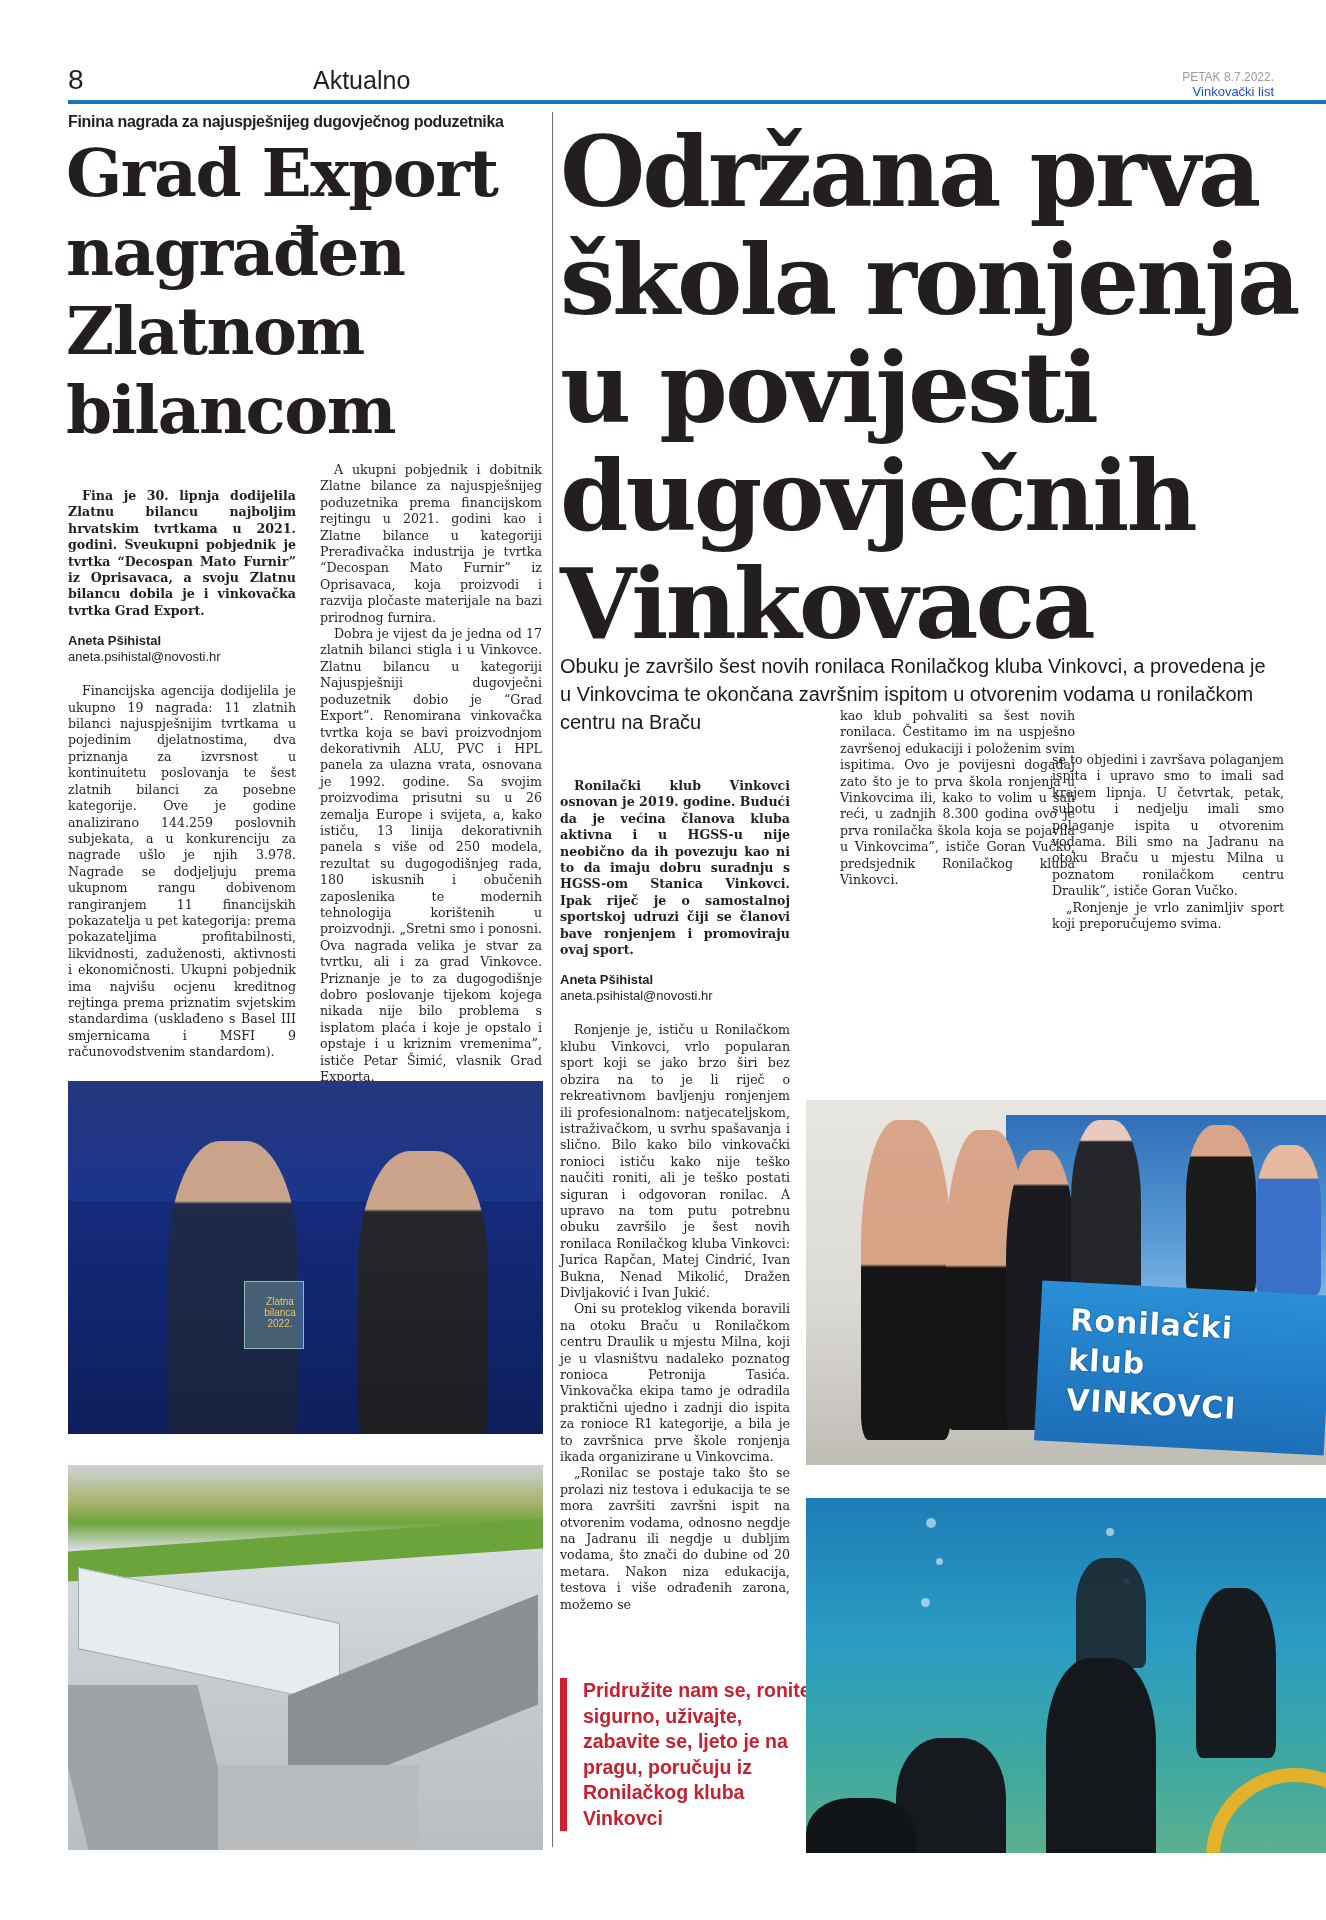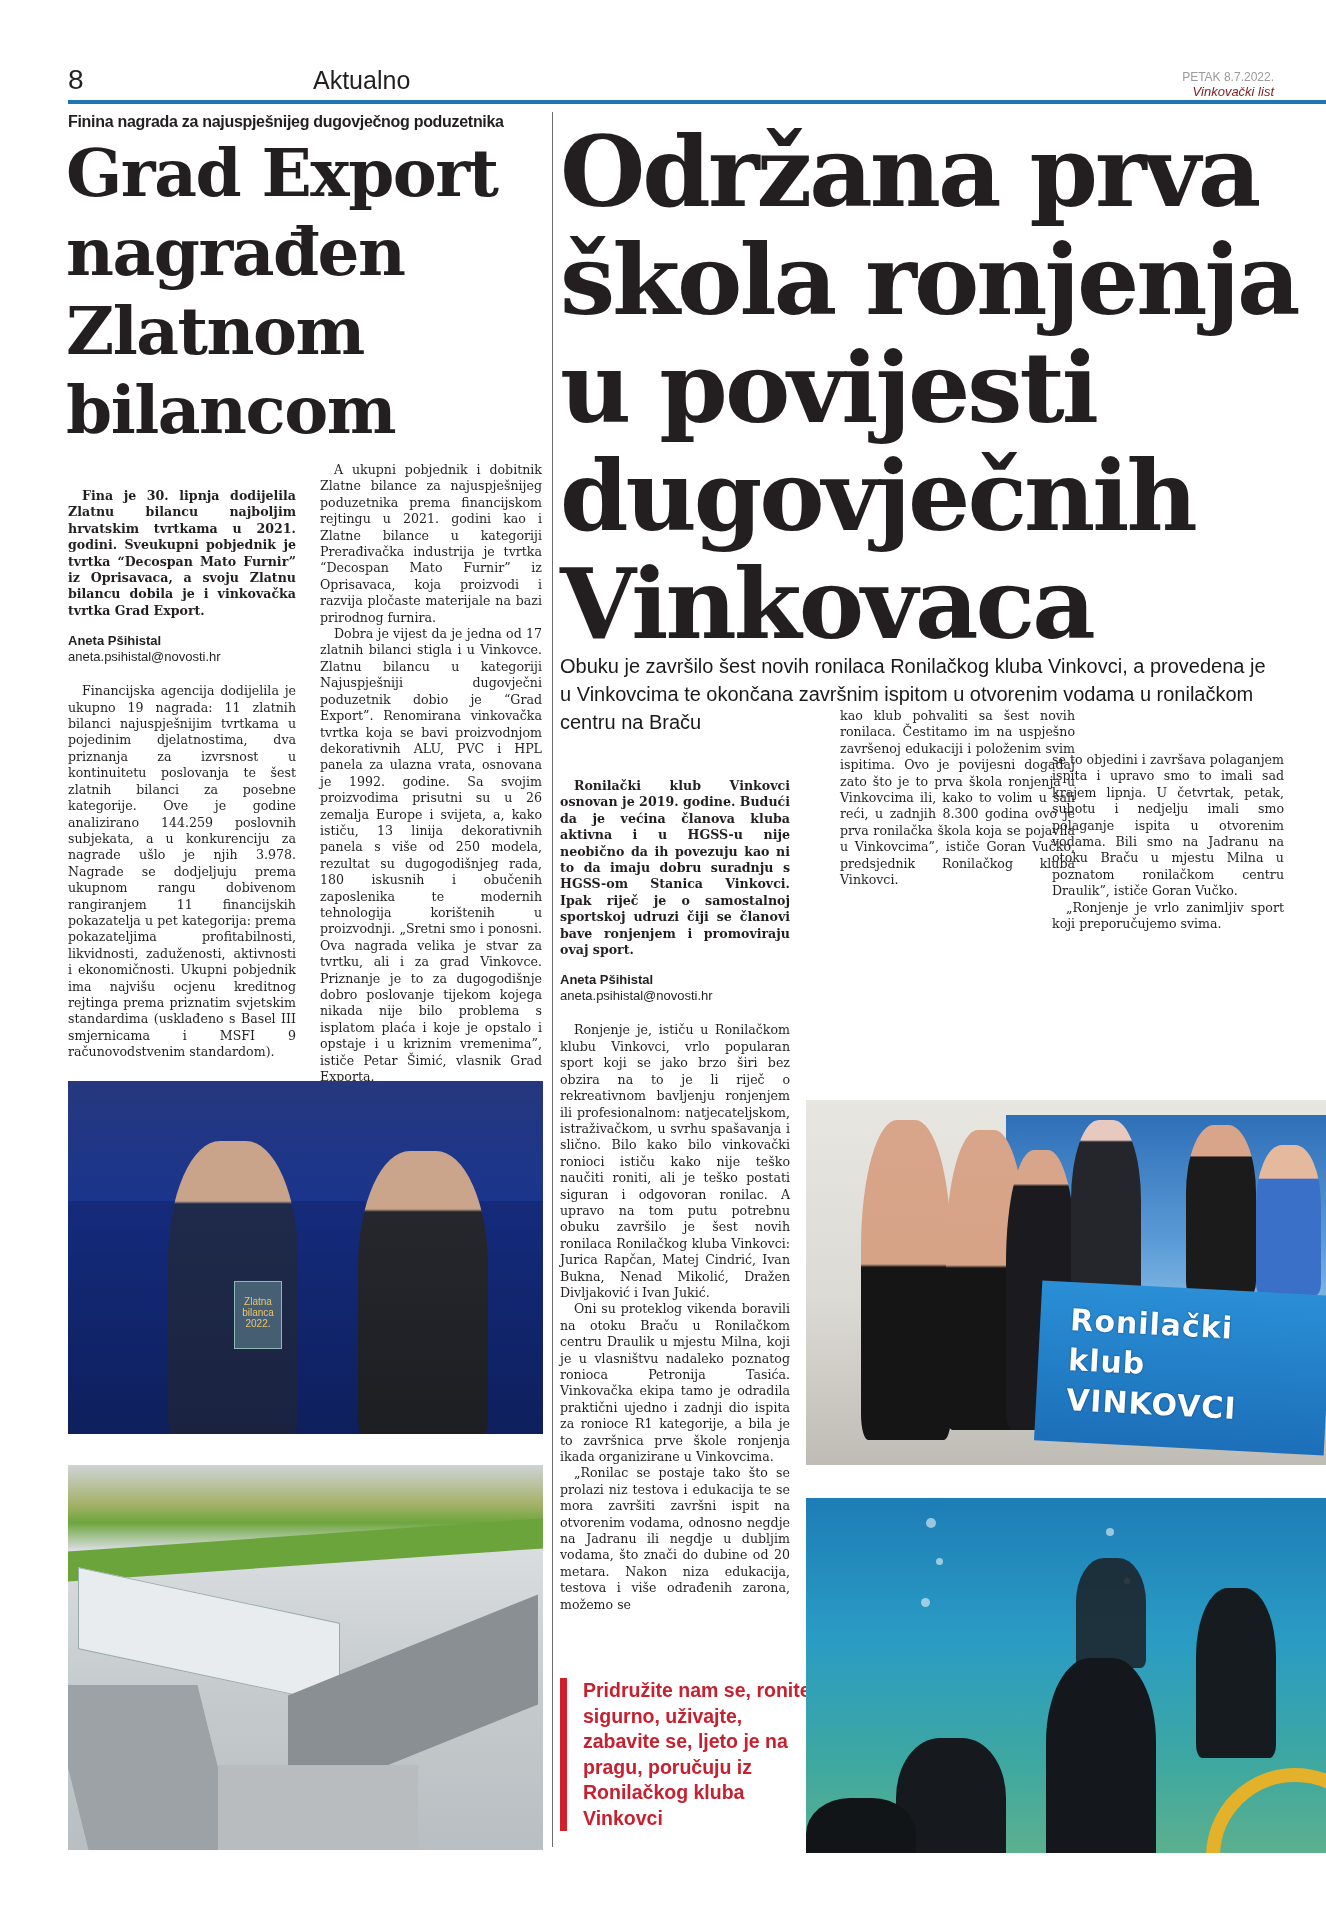--- a/index.html
+++ b/index.html
@@ -1,21 +1,21 @@
 <!DOCTYPE html>
 <html><head>
 <meta charset="utf-8">
 <style>
   html,body{margin:0;padding:0;background:#fff;}
   body{width:1326px;height:1920px;position:relative;overflow:hidden;font-family:"DejaVu Serif",serif;color:#231f20;}
   .abs{position:absolute;}
   #page-num{left:68px;top:64px;font-size:28px;font-weight:300;font-family:"Liberation Sans",sans-serif;color:#231f20;}
   #section{left:313px;top:66px;font-size:25px;font-family:"Liberation Sans",sans-serif;}
   #date{right:52px;top:70px;font-size:12px;color:#9a9a9a;font-family:"Liberation Sans",sans-serif;text-align:right;}
-  #paper{right:52px;top:84px;font-size:13px;color:#7f1d1d;font-family:"Liberation Sans",sans-serif;text-align:right;font-style:italic;}
+  #paper{right:52px;top:84px;font-size:13px;color:#1d4ed8;font-family:"Liberation Sans",sans-serif;text-align:right;}
   #topline{left:68px;top:100px;width:1258px;height:4px;background:#1d75b3;}
   #vdivider{left:552px;top:112px;width:1px;height:1735px;background:#6d6d6d;}
   #kicker{left:68px;top:113px;font-size:16px;font-weight:bold;font-family:"Liberation Sans",sans-serif;letter-spacing:-0.3px;white-space:nowrap;}
   #headline-left{left:66px;top:134px;width:480px;font-family:"DejaVu Serif",serif;font-weight:bold;font-size:66px;line-height:79px;letter-spacing:-1.5px;}
   #headline-right{left:560px;top:118px;width:760px;font-family:"DejaVu Serif",serif;font-weight:bold;font-size:98px;line-height:108px;letter-spacing:-3px;}
   #deck{left:560px;top:652px;width:720px;font-family:"Liberation Sans",sans-serif;font-size:20px;line-height:28px;color:#1a1a1a;}
   .col{position:absolute;font-family:"DejaVu Serif",serif;font-size:12.6px;line-height:16.4px;text-align:justify;hyphens:auto;}
   .col p{margin:0;text-indent:14px;}
   .col p.lead{font-weight:bold;margin-top:26px;}
   .col p.noind{text-indent:0;}
@@ -29,21 +29,21 @@
   #colR3{left:1052px;top:752px;width:232px;}
   #pullquote{left:560px;top:1678px;width:230px;border-left:7px solid #d11f2e;padding-left:16px;font-family:"Liberation Sans",sans-serif;font-weight:bold;font-size:19.5px;line-height:25.5px;color:#c8202e;}
   .photo{position:absolute;overflow:hidden;}
   #photo-award{left:68px;top:1081px;width:475px;height:353px;background:linear-gradient(180deg,#1b2b6b 0%,#142a7a 40%,#0e1f5c 100%);}
   #photo-factory{left:68px;top:1465px;width:475px;height:385px;background:linear-gradient(180deg,#cfd3d6 0%,#a6b26a 10%,#6ea53e 15%,#d9dde0 22%,#c5cacd 60%,#b9bec2 100%);}
   #photo-team{left:806px;top:1100px;width:520px;height:365px;background:linear-gradient(180deg,#e8e6e1 0%,#dcdad4 55%,#bfbcb6 100%);}
   #photo-underwater{left:806px;top:1498px;width:520px;height:355px;background:linear-gradient(180deg,#1d7db6 0%,#2a9cc4 40%,#3ea8a0 75%,#5cb08e 100%);}
   .figure{position:absolute;border-radius:40% 40% 8% 8%;}
   .banner{position:absolute;left:232px;top:188px;width:290px;height:160px;background:linear-gradient(180deg,#2a8fd6,#1c6fb8);transform:rotate(3deg);}
   .banner-text{position:absolute;left:30px;top:18px;font-family:"DejaVu Sans",sans-serif;font-weight:bold;color:#fff;font-size:30px;line-height:40px;text-shadow:0 0 2px #0c3a6b;letter-spacing:1px;}
-  .trophy{position:absolute;left:166px;top:200px;width:46px;height:66px;background:rgba(150,200,200,0.35);border:1px solid #8fb9b8;}
+  .trophy{position:absolute;left:176px;top:200px;width:46px;height:66px;background:rgba(150,200,200,0.35);border:1px solid #8fb9b8;padding-left:12px;}
   .trophy span{display:block;color:#e8c66a;font-family:"Liberation Sans",sans-serif;font-size:10px;line-height:11px;text-align:center;margin-top:14px;}
   .bubble{position:absolute;border-radius:50%;background:rgba(255,255,255,0.55);}
 </style>
 </head>
 <body>
 
 <div class="abs" id="page-num">8</div>
 <div class="abs" id="section">Aktualno</div>
 <div class="abs" id="date">PETAK 8.7.2022.</div>
 <div class="abs" id="paper">Vinkovački list</div>

